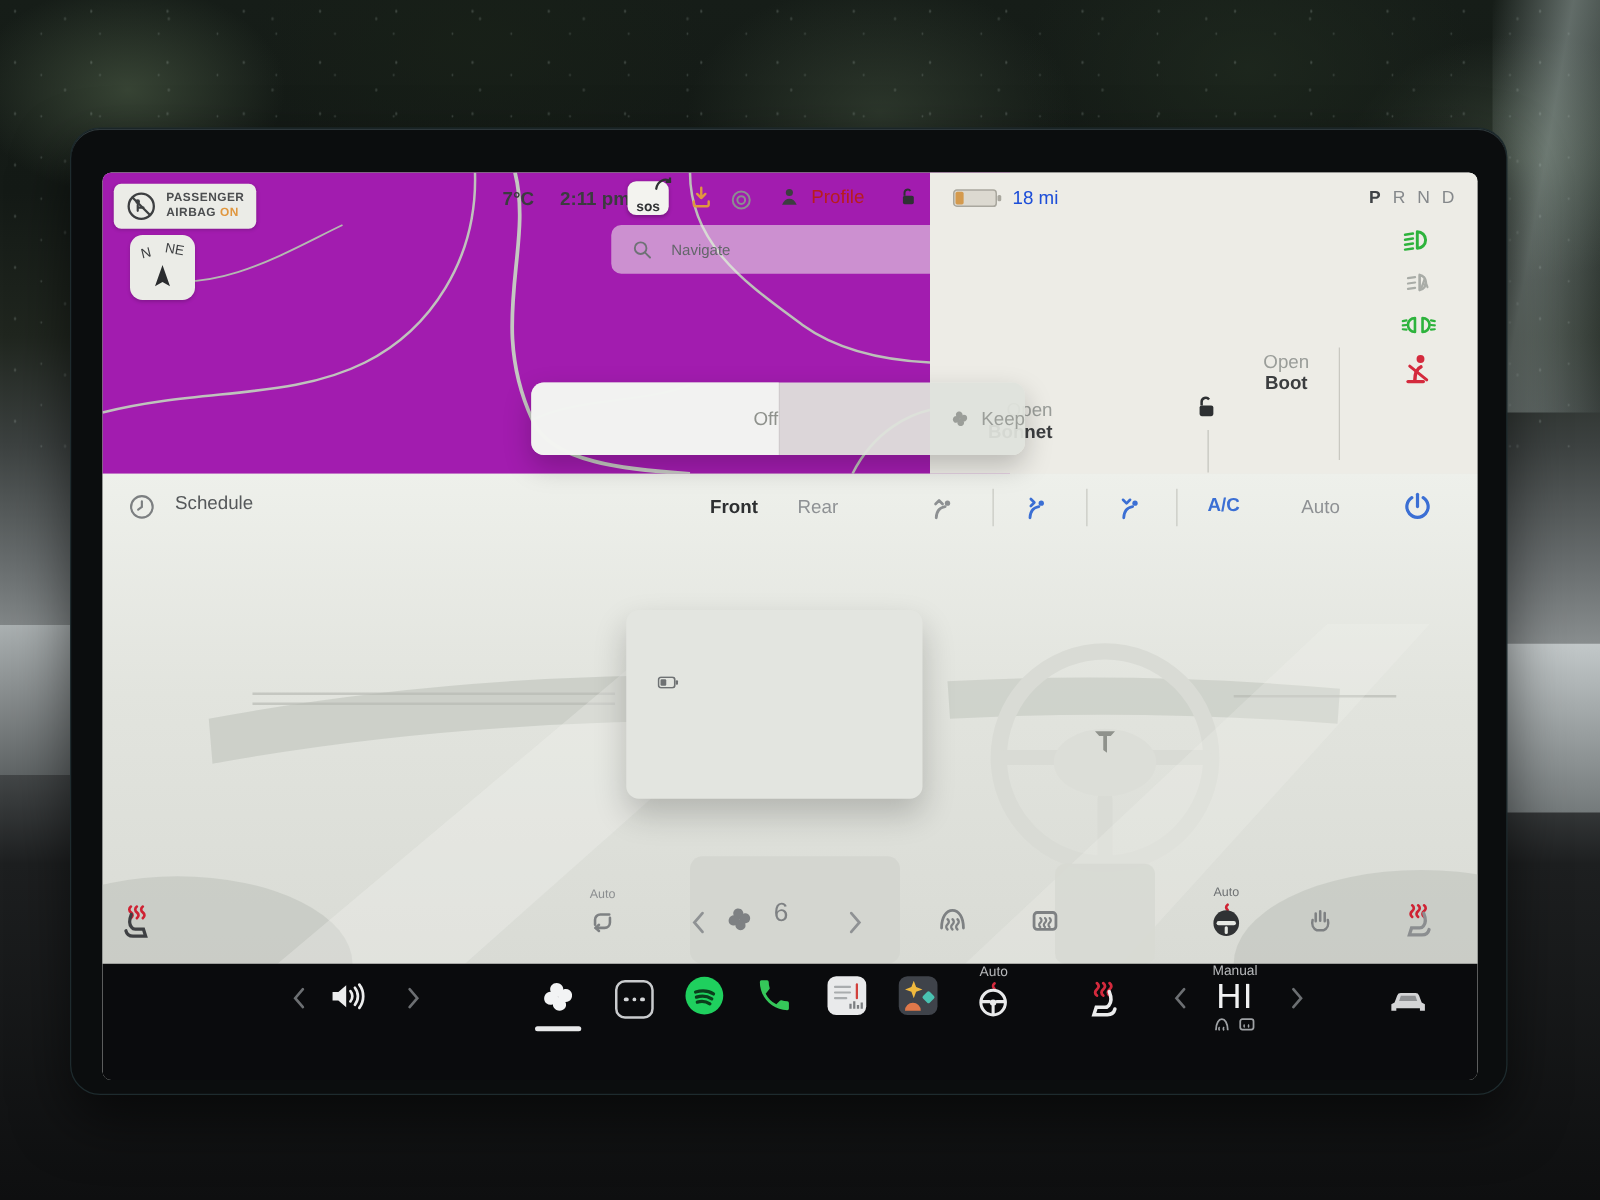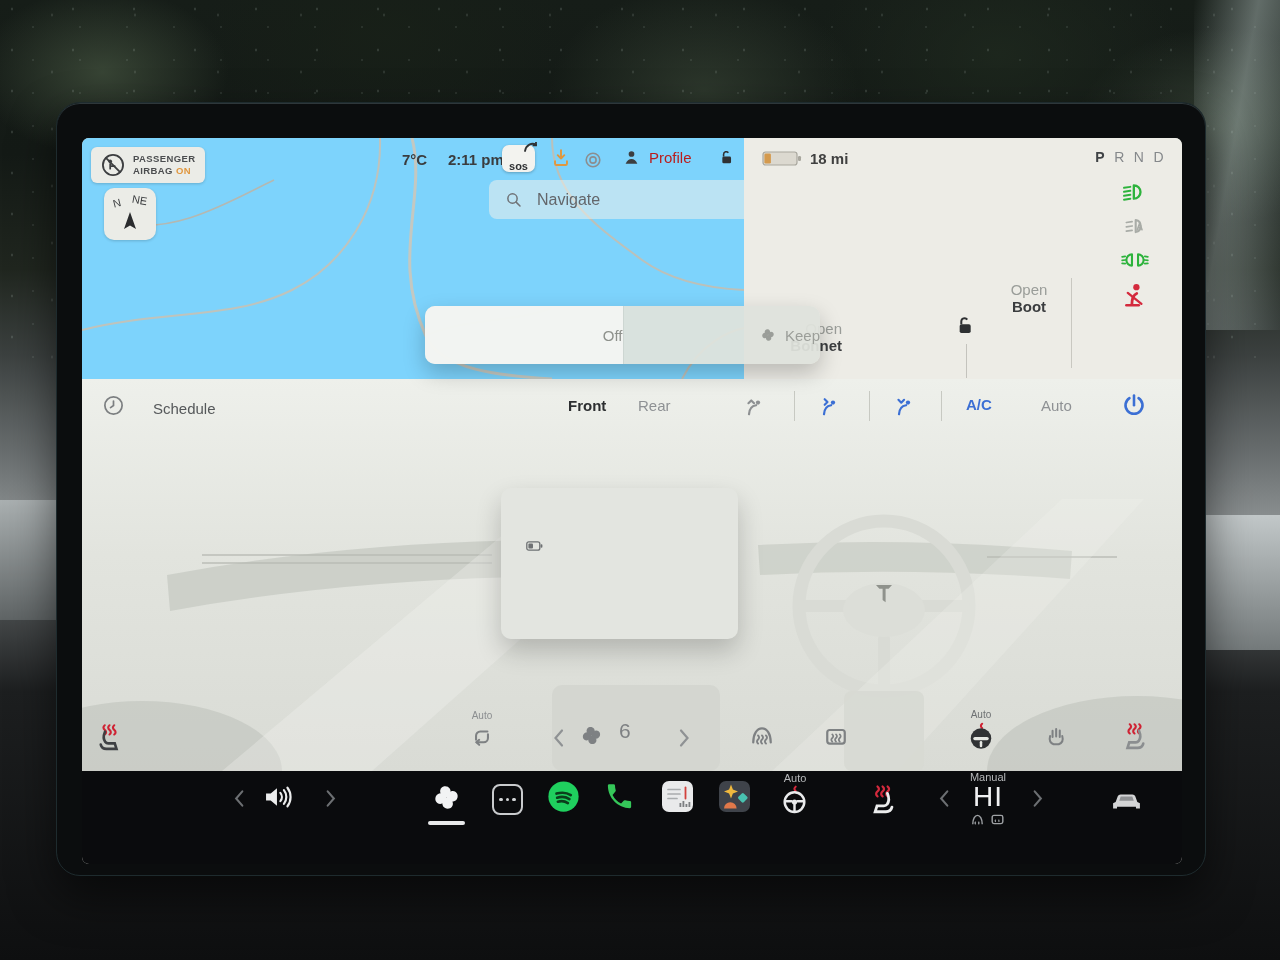--- a/index.html
+++ b/index.html
@@ -27,38 +27,38 @@
     background:linear-gradient(180deg,#aab0b1,#5f6465)}
   .dash-right{position:absolute;right:0;top:515px;width:78px;height:135px;
     background:linear-gradient(180deg,#c2c8c9,#747a7b)}
   
   .bezel{position:absolute;left:56px;top:102px;width:1148px;height:772px;border-radius:24px;
     background:#0b0d0e;border:1px solid #1e2b2e;box-shadow:0 20px 45px rgba(0,0,0,.55),
     inset 0 1px 0 rgba(150,185,190,.25)}
   .screen{position:absolute;left:25px;top:35px;width:1100px;height:726px;border-radius:7px;
     overflow:hidden;background:#e6e8e3}
   
-  .map{position:absolute;left:0;top:0;width:726px;height:241px;background:#7dd3fc}
+  .map{position:absolute;left:0;top:0;width:726px;height:241px;background:#a21caf}
   .badge{background:#ebece7;border-radius:6px;display:flex;align-items:center;gap:7px;
     padding:5px 9px;box-shadow:0 1px 3px rgba(0,0,0,.18)}
   .badge .t{font-size:9.5px;font-weight:700;letter-spacing:.4px;color:#4b4d4f;line-height:12px}
   .badge .on{color:#e0973f}
   .compass{background:#ebece7;border-radius:10px;width:52px;height:52px;
     box-shadow:0 1px 3px rgba(0,0,0,.18)}
   .compass .lbl{position:absolute;font-size:11px;color:#3c3e40}
   
   .st-txt{font-size:15px;color:#3a3c3e;font-weight:700}
   .sos{width:33px;height:27px;background:#f3f3ef;border-radius:7px;box-shadow:0 1px 3px rgba(0,0,0,.25);
     font-size:11px;font-weight:700;color:#2f3133;display:flex;align-items:flex-end;justify-content:center}
   .navbox{background:rgba(238,240,235,.55);border-radius:8px;display:flex;align-items:center;
     gap:14px;padding:0 16px}
-  .navbox .ph{font-size:16px;color:#63666a}
+  .navbox .ph{font-size:12px;color:#63666a}
   
   .vpanel{position:absolute;left:662px;top:0;width:438px;height:241px;background:#edece6}
-  .range{font-size:15px;font-weight:700;color:#404040}
+  .range{font-size:15px;font-weight:400;color:#1d4ed8}
   .gears{display:flex;gap:9px;font-size:14px;letter-spacing:.5px}
   .gears span{color:#85888b}.gears span.sel{color:#3f4245;font-weight:600}
   .vline{width:1px;background:#c9c8c1}
   .openlbl{font-size:15px;text-align:center;line-height:17px}
   .openlbl .l1{color:#9a9d99}.openlbl .l2{color:#3b3d3f;font-weight:600}
   
   .segpop{position:absolute;left:343px;top:168px;width:395px;height:58px;border-radius:10px;
     background:rgba(223,226,220,.94);box-shadow:0 9px 22px rgba(0,0,0,.22);display:flex;z-index:6}
   .seg{flex:1;display:flex;align-items:center;justify-content:flex-end;gap:8px;
     font-size:15px;color:#9b9e99}
@@ -252,21 +252,21 @@
       <rect x="470" y="306" width="168" height="86" rx="10" fill="#d4d6d0"></rect>
       <circle cx="802" cy="227" r="85" fill="none" stroke="#d9dbd5" stroke-width="13"></circle>
       <path d="M722 227h45M837 227h45M802 260v52" stroke="#d9dbd5" stroke-width="12" stroke-linecap="round"></path>
       <ellipse cx="802" cy="231" rx="41" ry="27" fill="#dcded8"></ellipse>
       <path d="M794 206h16l-3.4 3.8h-3v13.4l-3-2.2v-11.2h-3.2z" fill="#8f928c"></path>
       <path d="M140 392 430 148 565 148 290 392Z" fill="#f4f5f1" opacity=".3"></path>
       <path d="M690 392 980 120 1062 120 815 392Z" fill="#f4f5f1" opacity=".22"></path>
       <rect x="762" y="312" width="80" height="80" rx="8" fill="#d7d9d3" opacity=".9"></rect>
     </svg>
 
-    <div class="abs" style="left:20px;top:15px;display:flex;gap:28px;align-items:flex-end">
+    <div class="abs" style="left:20px;top:15px;display:flex;gap:15px;align-items:flex-start">
       <svg width="23" height="23" viewBox="0 0 24 24">
         <circle cx="12" cy="12" r="9" fill="none" stroke="#7c7f81" stroke-width="1.8"></circle>
         <path d="M12 7.4V12l-3.1 2.2" fill="none" stroke="#7c7f81" stroke-width="1.8" stroke-linecap="round"></path>
       </svg>
       <span class="crow-lbl" style="color:#55585a">Schedule</span>
     </div>
     <span class="crow-lbl on abs" style="left:486px;top:18px">Front</span>
     <span class="crow-lbl abs" style="left:556px;top:18px">Rear</span>
 
     <svg class="abs" style="left:658px;top:15px" width="27" height="27" viewBox="0 0 24 24">

